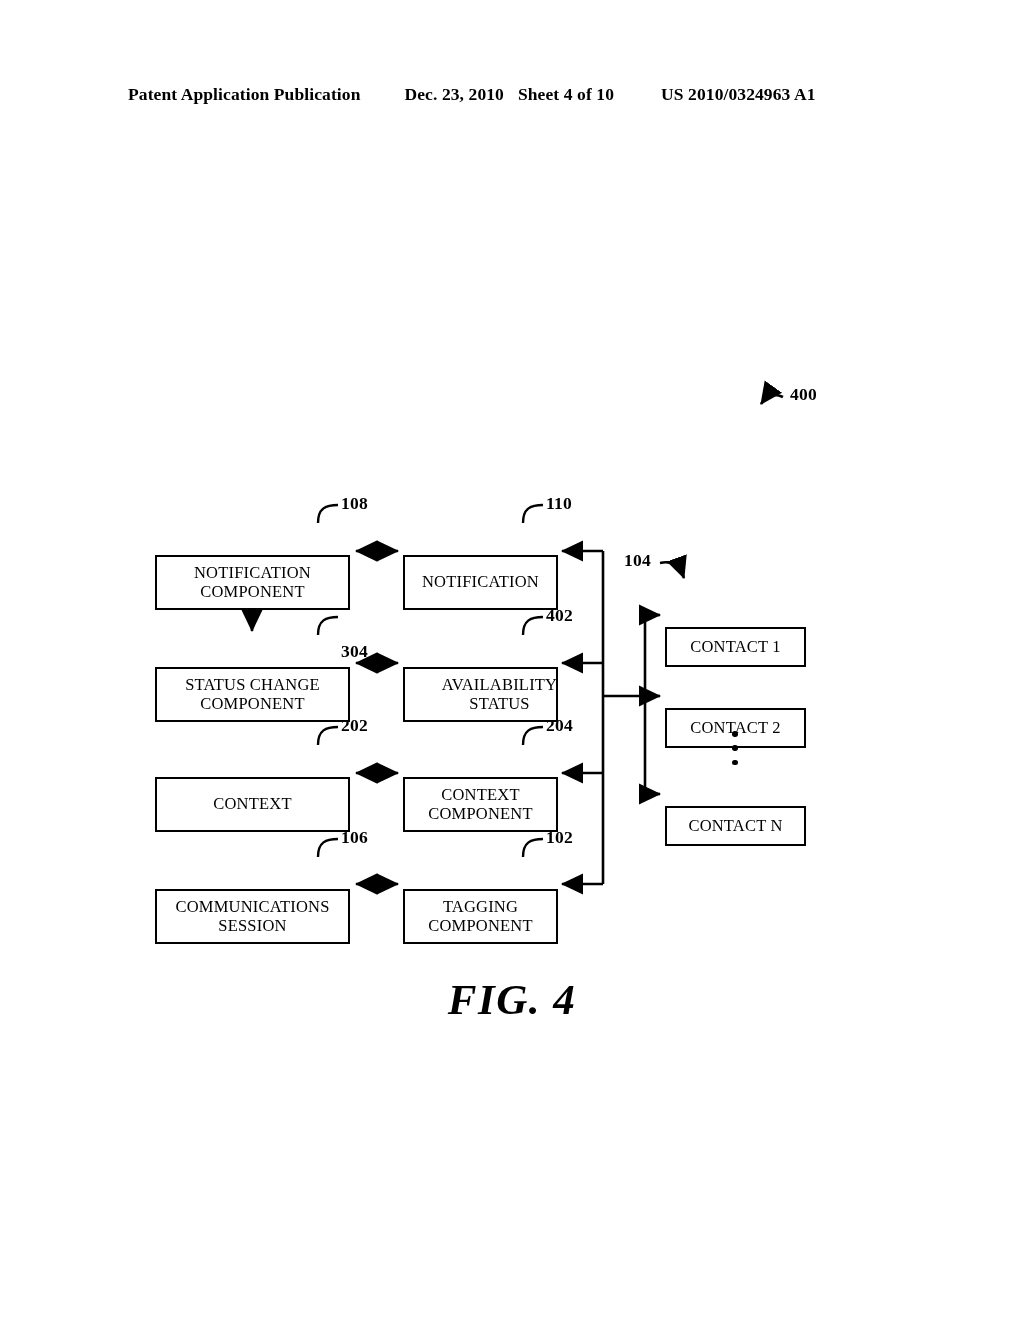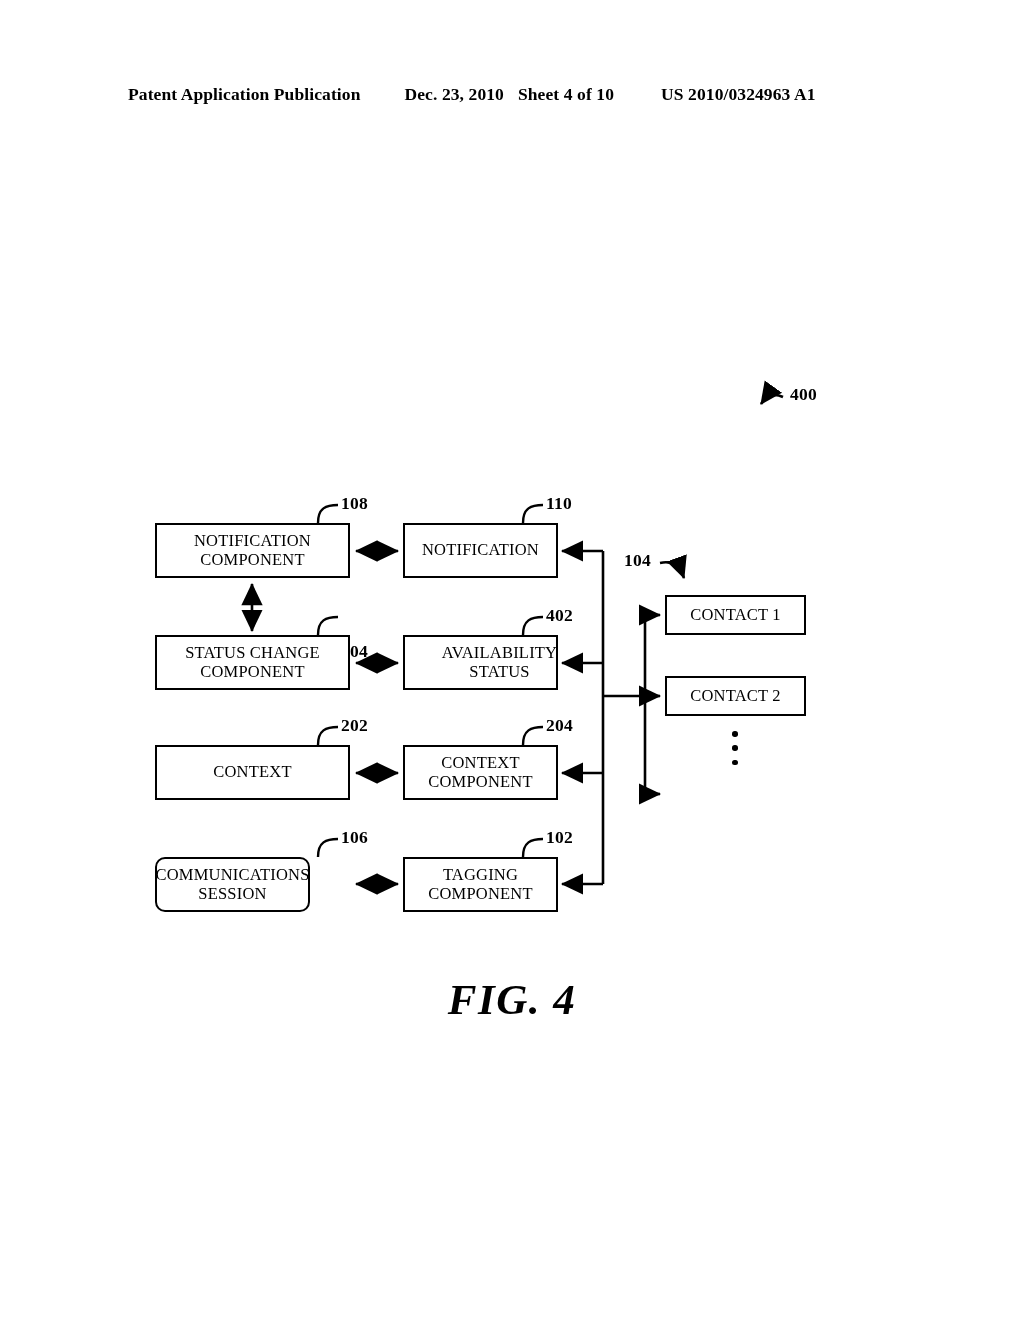--- a/index.html
+++ b/index.html
@@ -60,20 +60,21 @@
     border: 2.6px solid #000;
     background: #ffffff;
     display: flex;
     align-items: center;
     justify-content: center;
     text-align: center;
     line-height: 1.12;
     font-size: 16.5px;
     letter-spacing: 0.2px;
     padding: 0 4px;
+    margin-top: 32px;
   }
   .node span { display: block; }
 
   
   .ref {
     position: absolute;
     font-weight: bold;
     font-size: 17.5px;
     letter-spacing: 0.2px;
     white-space: nowrap;
@@ -198,21 +199,21 @@
       <span>COMPONENT</span>
     </div>
   </div>
 
   <div class="node" style="left:155px; top:745px; width:195px; height:55px;">
     <div>
       <span>CONTEXT</span>
     </div>
   </div>
 
-  <div class="node" style="left:155px; top:857px; width:155px; height:55px;border-radius:10px;">
+  <div class="node" style="left:155px; top:857px; width:195px; height:55px;">
     <div>
       <span>COMMUNICATIONS</span>
       <span>SESSION</span>
     </div>
   </div>
 
   <div class="node" style="left:403px; top:523px; width:155px; height:55px;">
     <div>
       <span>NOTIFICATION</span>
     </div>
@@ -246,16 +247,19 @@
   <div class="node" style="left:665px; top:676px; width:141px; height:40px;">
     <span>CONTACT 2</span>
   </div>
 
   <div id="contacts-ellipsis">
     <i></i>
     <i></i>
     <i></i>
   </div>
 
+  <div class="node" style="left:665px; top:774px; width:141px; height:40px;">
+    <span>CONTACT N</span>
+  </div>
 
   <div id="fig-caption">FIG. 4</div>
 
 </div>
 
 </body></html>

